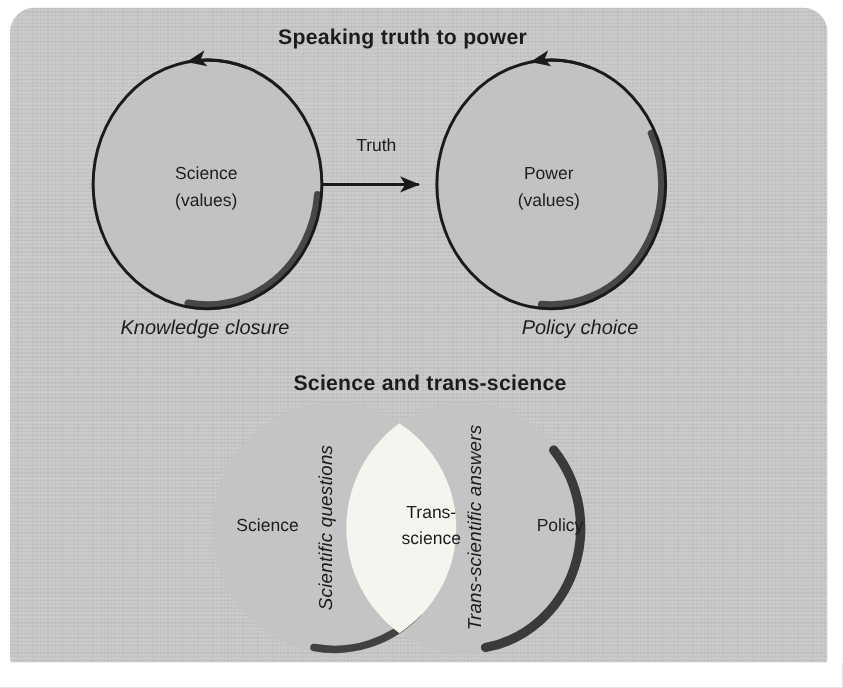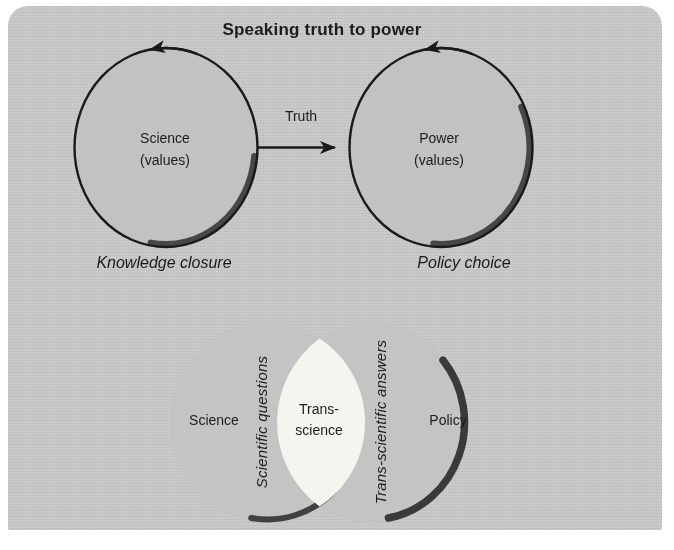--- a/index.html
+++ b/index.html
@@ -24,21 +24,21 @@
     font-size:14px;text-align:center;white-space:nowrap;line-height:22px;
   }
   .cap{
     position:absolute;transform:translate(-50%,-50%);
     font-size:16px;font-style:italic;white-space:nowrap;
   }
   .rot{
     position:absolute;transform:translate(-50%,-50%) rotate(-90deg);
     font-size:15px;font-style:italic;white-space:nowrap;letter-spacing:.2px;
   }
-  .twoline{line-height:21px;}
+  .twoline{line-height:21px;margin-left:26px;}
 </style>
 </head>
 <body>
 
 <div class="page">
   <div class="panel"></div>
 
   <svg class="canvas" viewBox="0 0 674 550">
     <defs>
       <marker id="ah" markerUnits="userSpaceOnUse" markerWidth="18" markerHeight="14" refX="15" refY="7" orient="auto">
@@ -76,20 +76,21 @@
     <div>Power</div>
     <div>(values)</div>
   </div>
 
   <div class="lbl" style="left:301px;top:116px;">Truth</div>
 
   <div class="cap" style="left:464px;top:263px;">Policy choice</div>
 
   <div class="cap" style="left:164px;top:263px;">Knowledge closure</div>
 
+  <div class="ttl" style="left:344px;top:307px;">Science and trans-science</div>
 
   <div class="lbl" style="left:214px;top:420px;">Science</div>
 
   <div class="rot" style="left:261px;top:422px;">Scientific questions</div>
 
   <div class="lbl twoline" style="left:319px;top:420px;">
     <div>Trans-</div>
     <div>science</div>
   </div>
 

